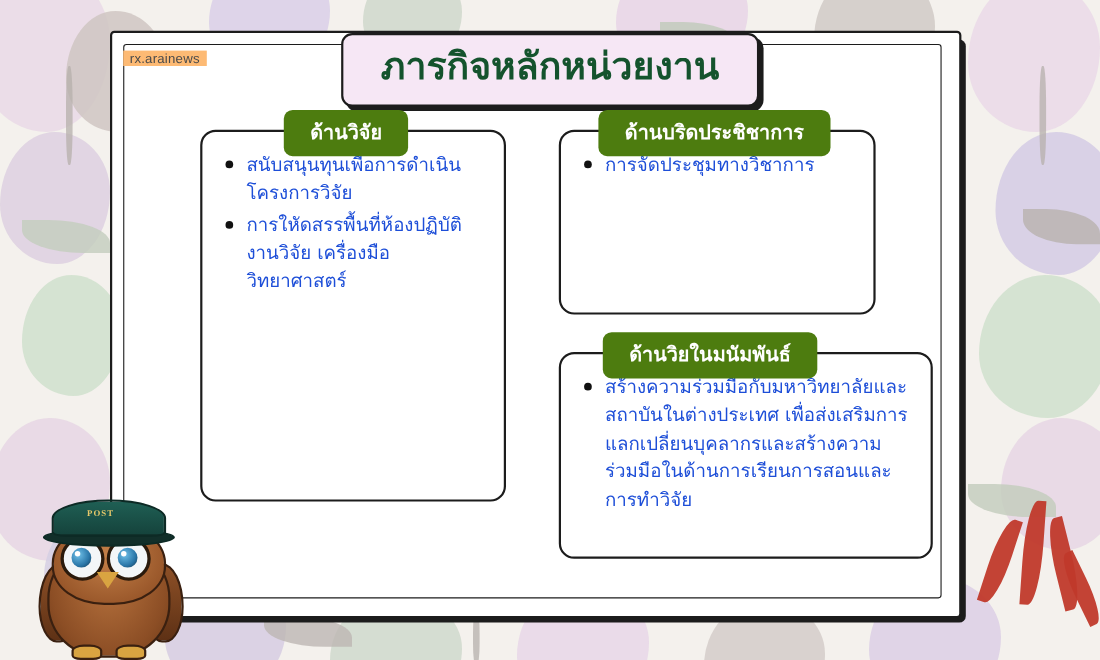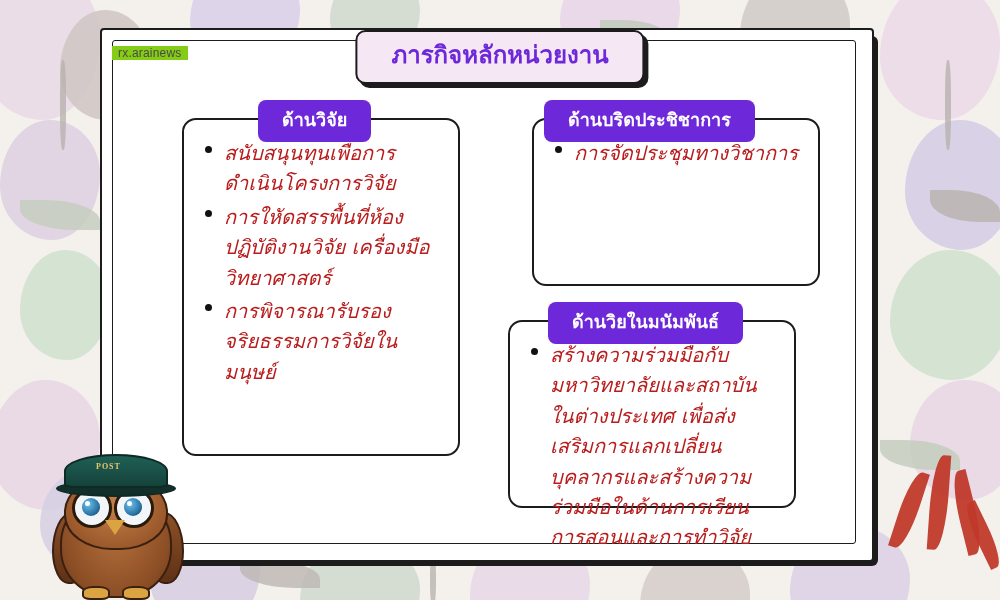--- a/index.html
+++ b/index.html
@@ -79,49 +79,49 @@
     pointer-events: none;
   }
 
   .watermark {
     position: absolute;
     left: 112px;
     top: 46px;
     font-size: 12px;
     color: #4a4a4a;
     letter-spacing: 0.2px;
-    background: #84cc16;
+    background: #fdba74;
     padding: 0 6px;
     font-family: "Liberation Sans", sans-serif;
   }
 
   
   .title-box {
     position: absolute;
     left: 50%;
     transform: translateX(-50%);
     top: 30px;
     background: #f6e7f5;
     border: 2px solid #1c1c1c;
     border-radius: 10px;
     padding: 8px 34px 12px 34px;
     box-shadow: 4px 4px 0 #1c1c1c;
   }
   .title-text {
-    font-size: 24px;
+    font-size: 34px;
     font-weight: bold;
-    color: #6d28d9;
+    color: #14532d;
     line-height: 1.25;
     white-space: nowrap;
   }
 
   
   .pill {
     position: absolute;
-    background: #6d28d9;
+    background: #4d7c0f;
     color: #ffffff;
     border-radius: 8px;
     padding: 5px 24px 8px 24px;
     font-size: 18px;
     font-weight: bold;
     white-space: nowrap;
     z-index: 5;
   }
 
   
@@ -132,25 +132,24 @@
     border-radius: 14px;
     box-sizing: border-box;
   }
   .panel ul {
     margin: 0;
     padding: 18px 18px 14px 40px;
     list-style: none;
   }
   .panel li {
     position: relative;
-    font-size: 20px;
+    font-size: 17px;
     line-height: 1.52;
-    color: #b91c1c;
+    color: #1d4ed8;
     margin-bottom: 3px;
-    font-style: italic;
   }
   .panel li::before {
     content: "";
     position: absolute;
     left: -19px;
     top: 8px;
     width: 7px;
     height: 7px;
     background: #111111;
     border-radius: 50%;
@@ -165,42 +164,41 @@
   #pill-research {
     left: 258px;
     top: 100px;
   }
 
   #panel-academic {
     left: 508px;
     top: 118px;
     width: 288px;
     height: 168px;
-    margin-left: 24px;
   }
   #pill-academic {
     left: 544px;
     top: 100px;
   }
 
   #panel-international {
     left: 508px;
     top: 320px;
-    width: 288px;
+    width: 340px;
     height: 188px;
   }
   #pill-international {
     left: 548px;
     top: 302px;
   }
 
   
   .owl {
     position: absolute;
-    left: 30px;
+    left: 13px;
     bottom: 2px;
     width: 170px;
     height: 160px;
   }
   .owl-body {
     position: absolute;
     left: 30px;
     top: 52px;
     width: 108px;
     height: 104px;
@@ -369,21 +367,20 @@
 
   <div class="title-box">
     <div class="title-text">ภารกิจหลักหน่วยงาน</div>
   </div>
 
   <div class="pill" id="pill-research">ด้านวิจัย</div>
   <div class="panel" id="panel-research">
     <ul>
       <li>สนับสนุนทุนเพื่อการดำเนินโครงการวิจัย</li>
       <li>การใหัดสรรพื้นที่ห้องปฏิบัติงานวิจัย เครื่องมือวิทยาศาสตร์</li>
-      <li>การพิจารณารับรองจริยธรรมการวิจัยในมนุษย์</li>
     </ul>
   </div>
 
   <div class="pill" id="pill-academic">ด้านบริดประชิชาการ</div>
   <div class="panel" id="panel-academic">
     <ul>
       <li>การจัดประชุมทางวิชาการ</li>
     </ul>
   </div>
 

